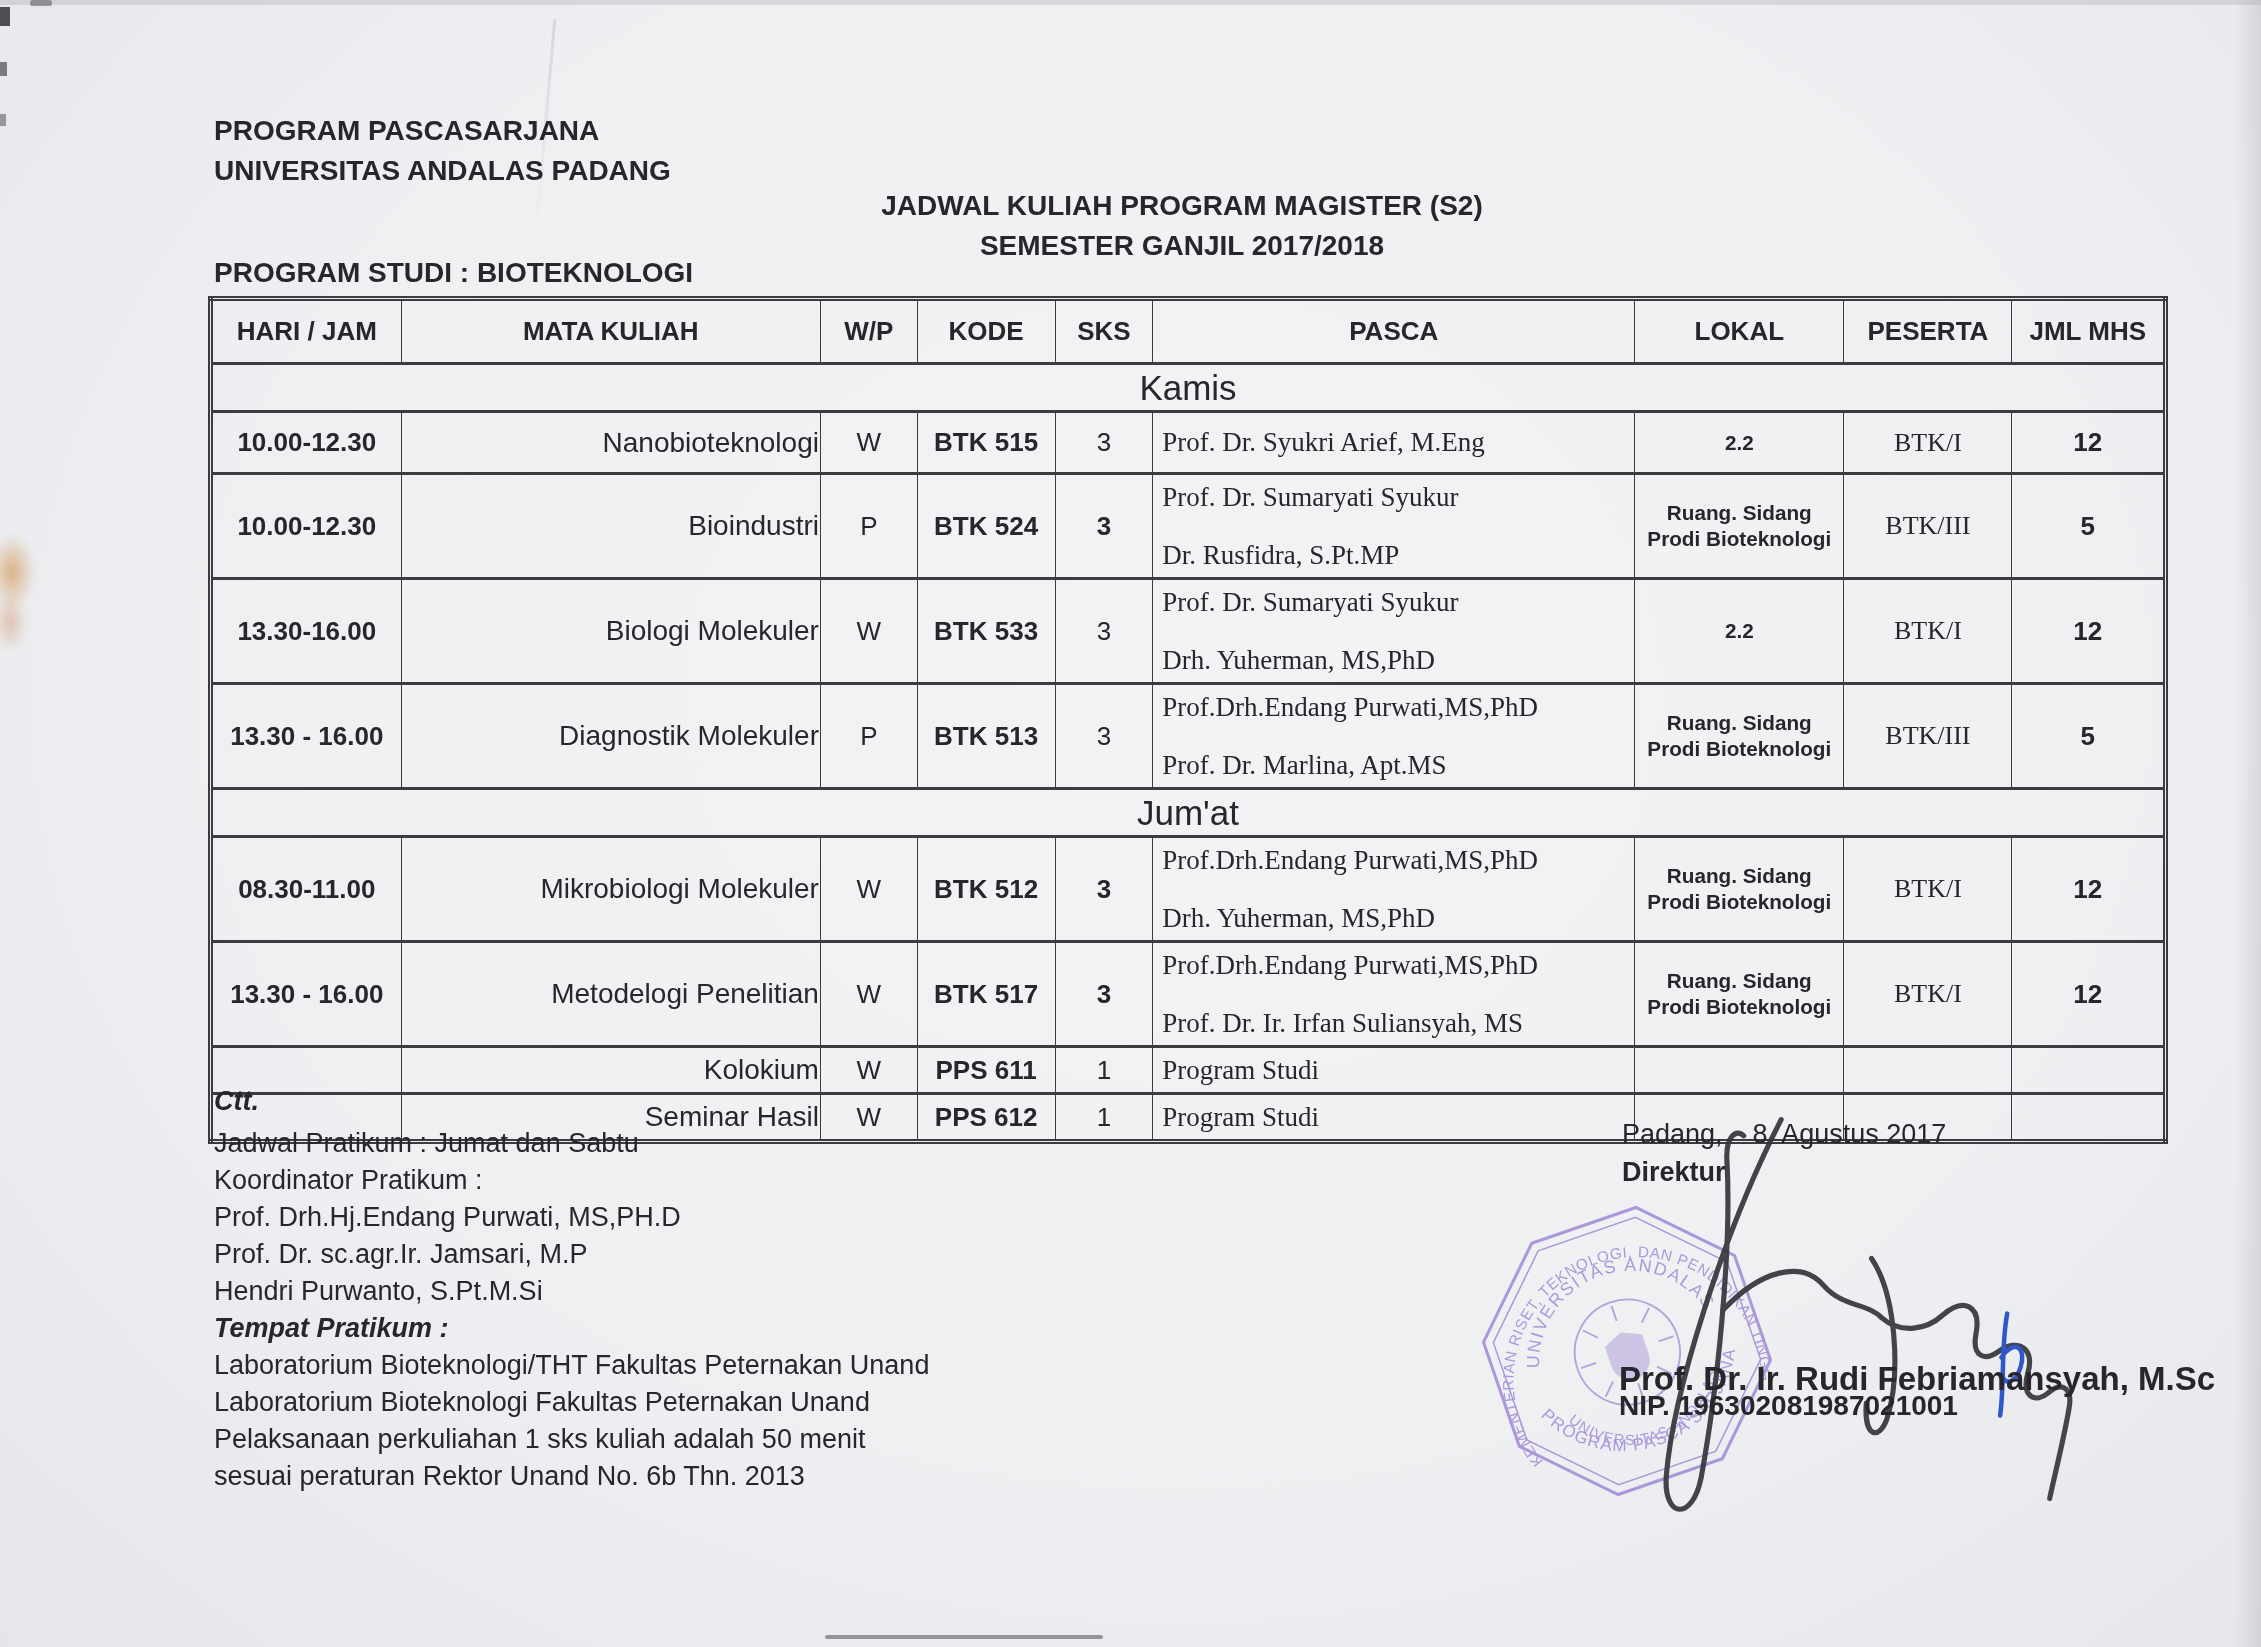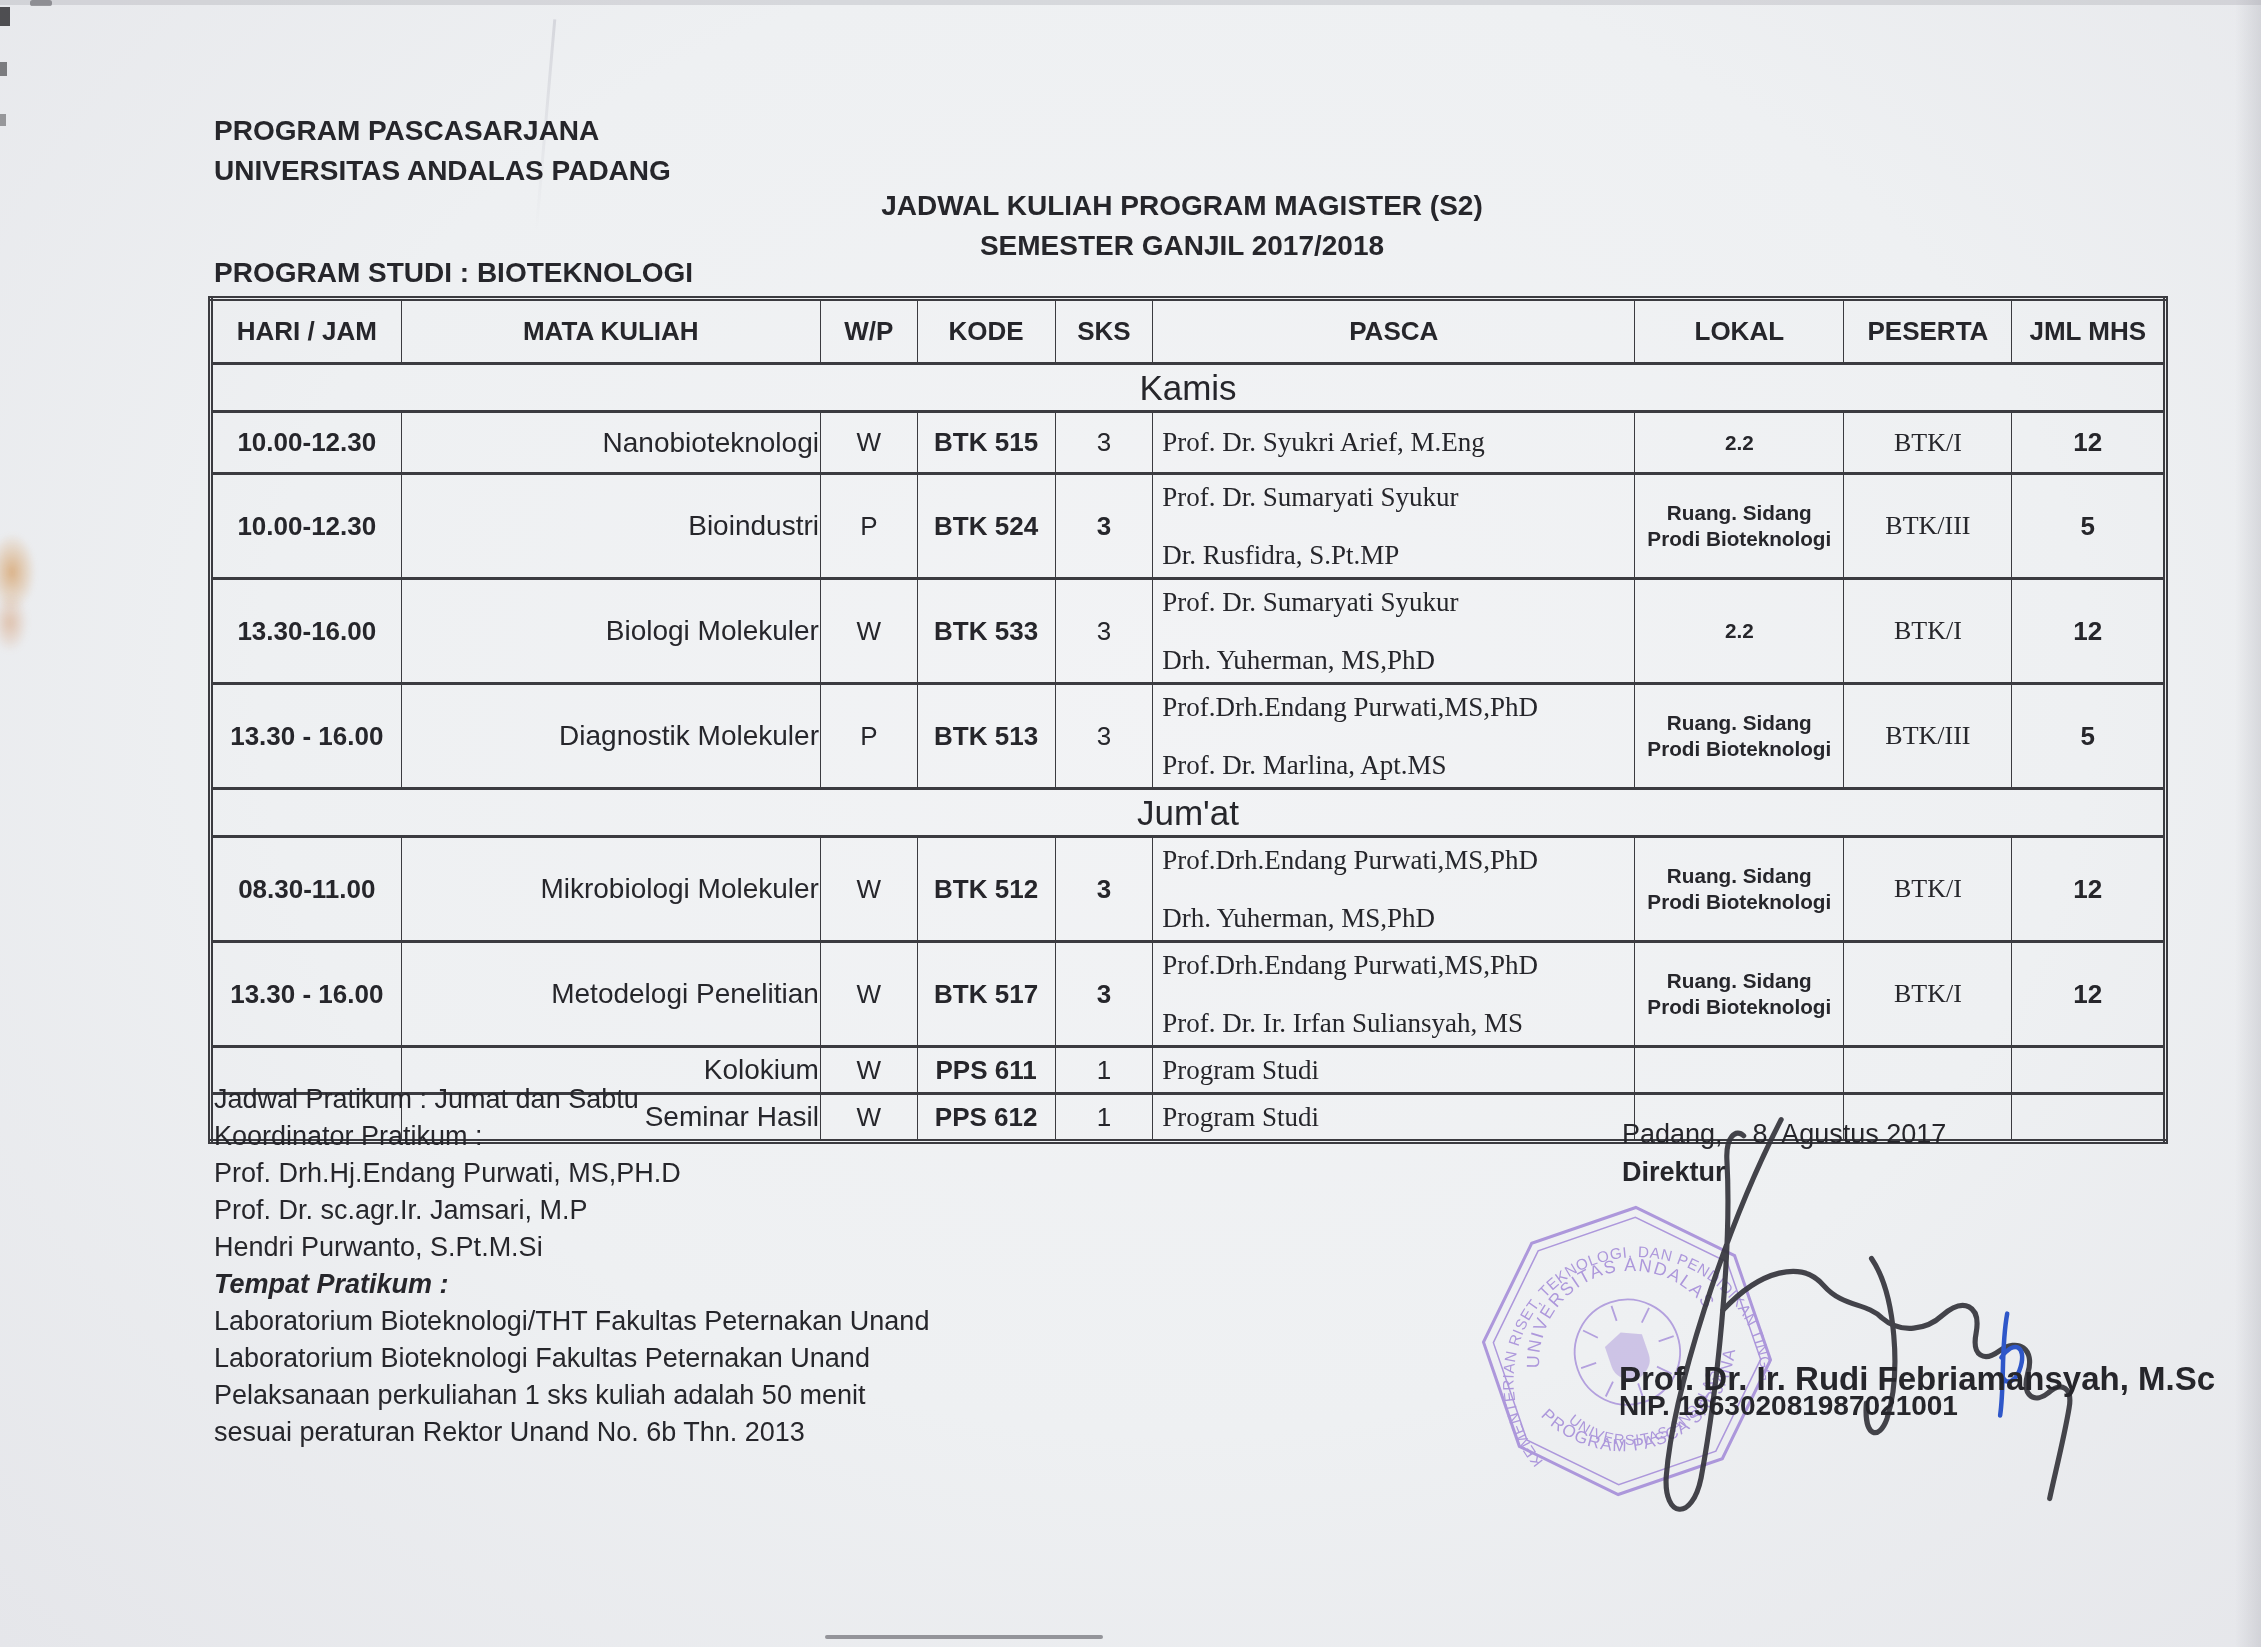--- a/index.html
+++ b/index.html
@@ -251,20 +251,21 @@
             </div>
           </td>
           <td class="cell-lokal"></td>
           <td class="cell-peserta"></td>
           <td class="cell-jml-mhs"></td>
         </tr>
       </tbody>
   </table>
 
   <div class="notes">
+    <div class="note-heading">Ctt.</div>
     <div id="notes-list">
         <div class="note-line">Jadwal Pratikum : Jumat dan Sabtu</div>
         <div class="note-line">Koordinator Pratikum :</div>
         <div class="note-line">Prof. Drh.Hj.Endang Purwati, MS,PH.D</div>
         <div class="note-line">Prof. Dr. sc.agr.Ir. Jamsari, M.P</div>
         <div class="note-line gap-before">Hendri Purwanto, S.Pt.M.Si</div>
         <div class="note-line note-emph">Tempat Pratikum :</div>
         <div class="note-line">Laboratorium Bioteknologi/THT Fakultas Peternakan Unand</div>
         <div class="note-line">Laboratorium Bioteknologi Fakultas Peternakan Unand</div>
         <div class="note-line">Pelaksanaan  perkuliahan 1 sks kuliah adalah 50 menit</div>

